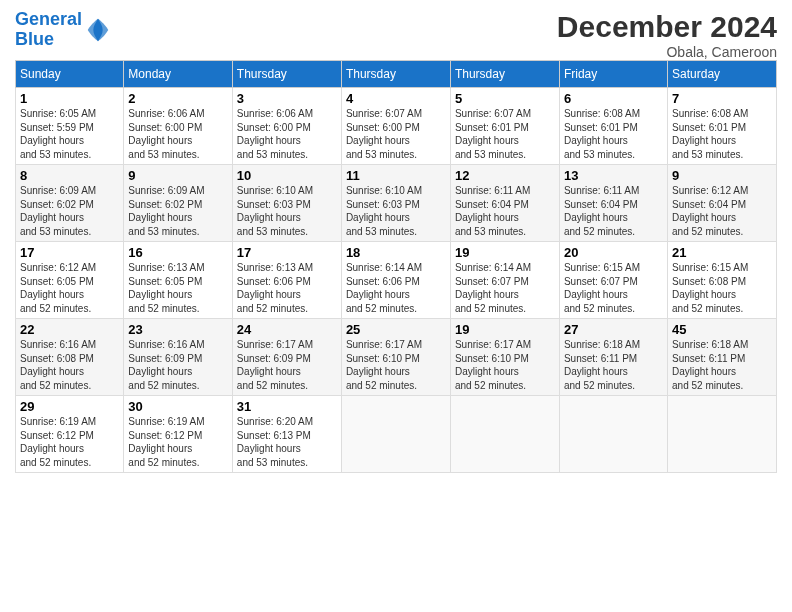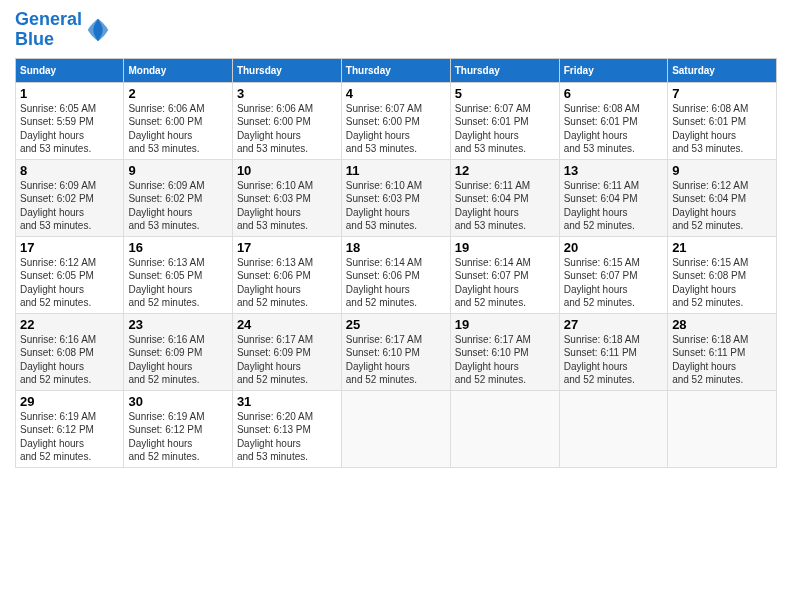--- a/index.html
+++ b/index.html
@@ -11,21 +11,21 @@
       overflow: hidden;
     }
     .page {
       width: 792px;
       padding: 10px 15px;
     }
     .header {
       display: flex;
       justify-content: space-between;
       align-items: flex-start;
-      margin-bottom: 8px;
+      margin-bottom: 0;
     }
     .logo {
       display: flex;
       align-items: center;
     }
     .logo-text {
       font-size: 18px;
       font-weight: bold;
       color: #333;
       line-height: 1.1;
@@ -55,22 +55,22 @@
       border-collapse: collapse;
       font-size: 10.5px;
     }
     thead tr {
       background-color: #1a73c8;
       color: #fff;
     }
     thead th {
       padding: 6px 4px;
       text-align: left;
-      font-weight: bold;
-      font-size: 10px;
+      font-weight: normal;
+      font-size: 12px;
       border: 1px solid #ccc;
     }
     tbody tr {
       vertical-align: top;
     }
     tbody td {
       border: 1px solid #ddd;
       padding: 3px 4px;
       width: 113px;
       min-height: 70px;
@@ -107,20 +107,24 @@
           <div class="logo-text">
             <span>General</span><br>
             <span style="color:#1a73c8;">Blue</span>
           </div>
           <svg class="logo-icon" viewBox="0 0 30 30" xmlns="http://www.w3.org/2000/svg">
             <path d="M15 3 C15 3 22 8 26 15 C22 22 15 27 15 27 C15 27 8 22 4 15 C8 8 15 3 15 3Z" fill="#1a73c8" opacity="0.7"></path>
             <path d="M15 3 C18 8 20 11 20 15 C20 19 18 22 15 27 C12 22 10 19 10 15 C10 11 12 8 15 3Z" fill="#1a73c8"></path>
           </svg>
         </div>
       </div>
+    </div>
+    <div class="title-block">
+      <div class="main-title">December 2024</div>
+      <div class="subtitle">Obala, Cameroon</div>
     </div>
   </div>
 
   <table>
     <thead>
       <tr>
         <th>Sunday</th>
         <th>Monday</th>
         <th>Thursday</th>
         <th>Thursday</th>
@@ -374,21 +378,21 @@
           <td>
             <span class="day-num">27</span>
           <div class="day-info">
             Sunrise: 6:18 AM<br>
             Sunset: 6:11 PM<br>
             Daylight hours<br>
             and 52 minutes.
           </div>
           </td>
           <td>
-            <span class="day-num">28</span>
+            <span class="day-num">45</span>
           <div class="day-info">
             Sunrise: 6:18 AM<br>
             Sunset: 6:11 PM<br>
             Daylight hours<br>
             and 52 minutes.
           </div>
           </td>
         </tr>
         <tr>
           <td>

